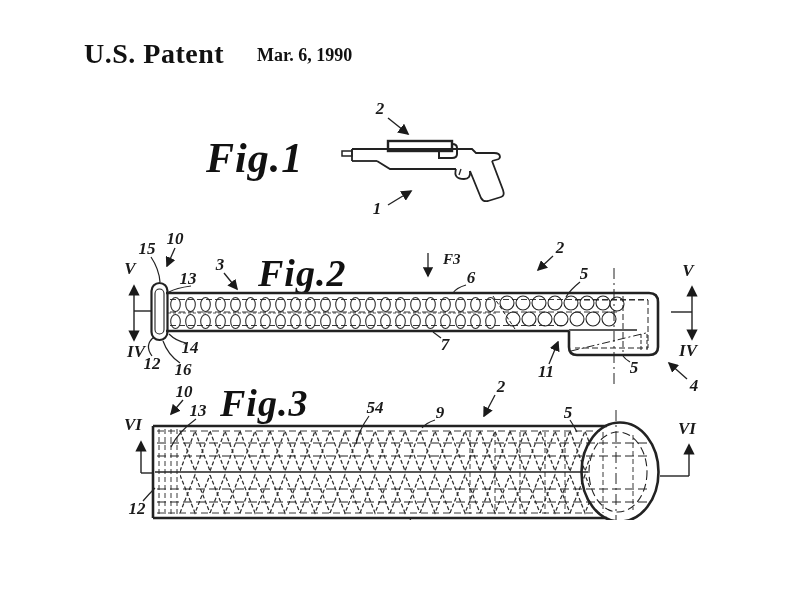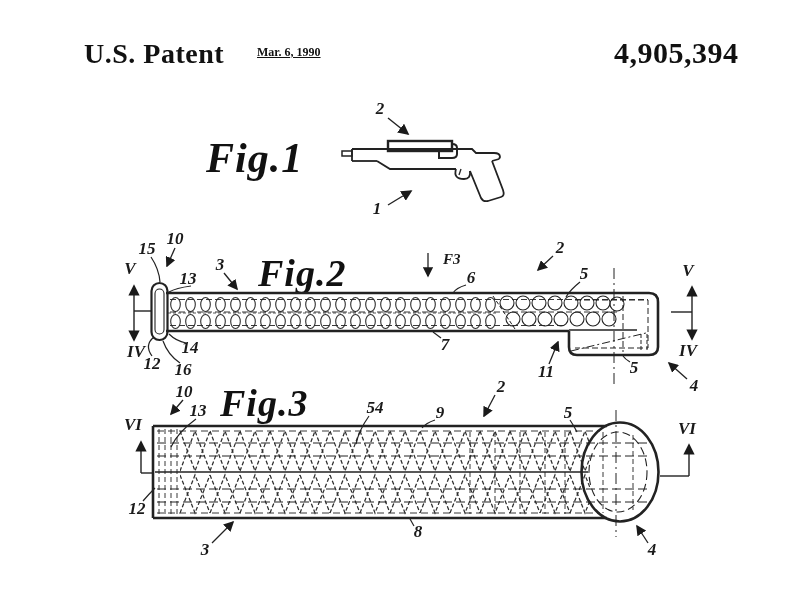--- a/index.html
+++ b/index.html
@@ -1,39 +1,38 @@
 <!DOCTYPE html>
 <html><head>
 <meta charset="utf-8">
 <style>
   html,body{margin:0;padding:0;background:#ffffff;}
   .page{
-    position:relative;width:800px;height:600px;background:#ffffff;overflow:hidden;
+    position:relative;width:800px;height:520px;background:#ffffff;overflow:hidden;
     font-family:"Liberation Serif", serif;color:#111;
   }
   .hdr{position:absolute;white-space:nowrap;font-weight:bold;color:#111;}
   .hdr-title{left:84px;top:38px;font-size:28px;letter-spacing:.5px;}
-  .hdr-date{left:257px;top:45px;font-size:12px;text-decoration:underline;}
+  .hdr-date{left:257px;top:45px;font-size:18px;}
   .hdr-sheet{left:455px;top:45px;font-size:20px;}
   .hdr-num{left:614px;top:36px;font-size:30px;letter-spacing:.5px;}
   svg{position:absolute;left:0;top:0;}
   .ln{stroke:#222;fill:none;}
   .ref{font-family:"Liberation Serif",serif;font-style:italic;font-weight:bold;font-size:17px;fill:#1a1a1a;}
   .refsm{font-size:15px;}
   .rom{font-family:"Liberation Serif",serif;font-style:italic;font-weight:bold;font-size:17px;fill:#1a1a1a;}
   .figlabel{font-family:"Liberation Serif",serif;font-style:italic;font-weight:bold;fill:#111;letter-spacing:1px;}
 </style>
 </head>
 <body>
 
 <div class="page">
 
   <div class="hdr hdr-title">U.S. Patent</div>
   <div class="hdr hdr-date">Mar. 6, 1990</div>
-  <div class="hdr hdr-num">4,905,394</div>
 
   <svg width="800" height="600" viewBox="0 0 800 600">
     <defs>
       <marker id="arw" viewBox="0 0 10 10" refX="8.5" refY="5" markerWidth="8" markerHeight="8" orient="auto-start-reverse">
         <path d="M0,0 L10,5 L0,10 z" fill="#1a1a1a"></path>
       </marker>
       <pattern id="weave" width="15" height="34" patternUnits="userSpaceOnUse" x="168" y="296">
         <g stroke="#2d2d2d" fill="none" stroke-width="1.1">
           <ellipse cx="7.5" cy="8.5" rx="4.8" ry="7"></ellipse>
           <ellipse cx="7.5" cy="25.5" rx="4.8" ry="7"></ellipse>

